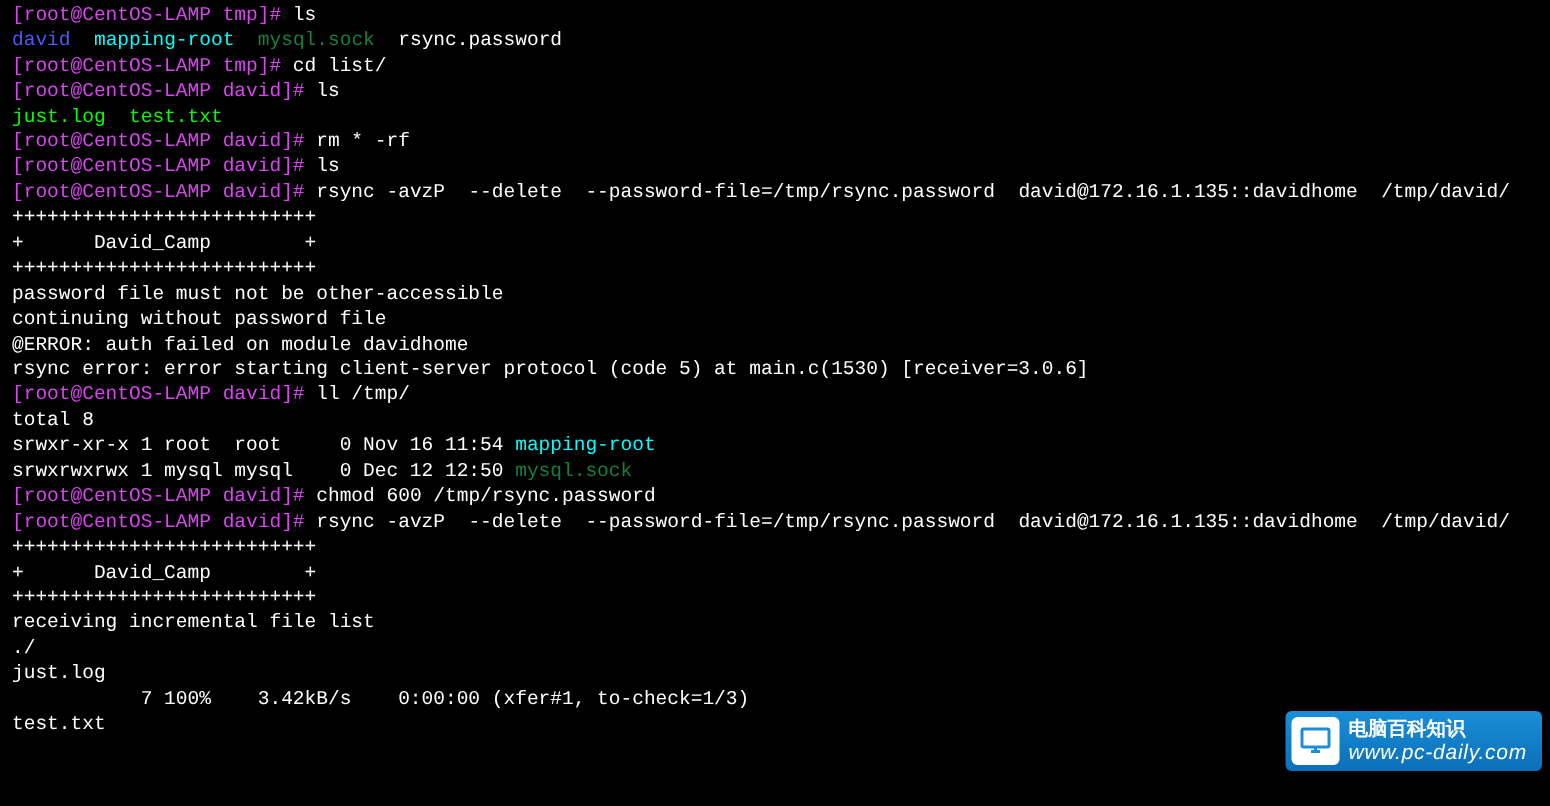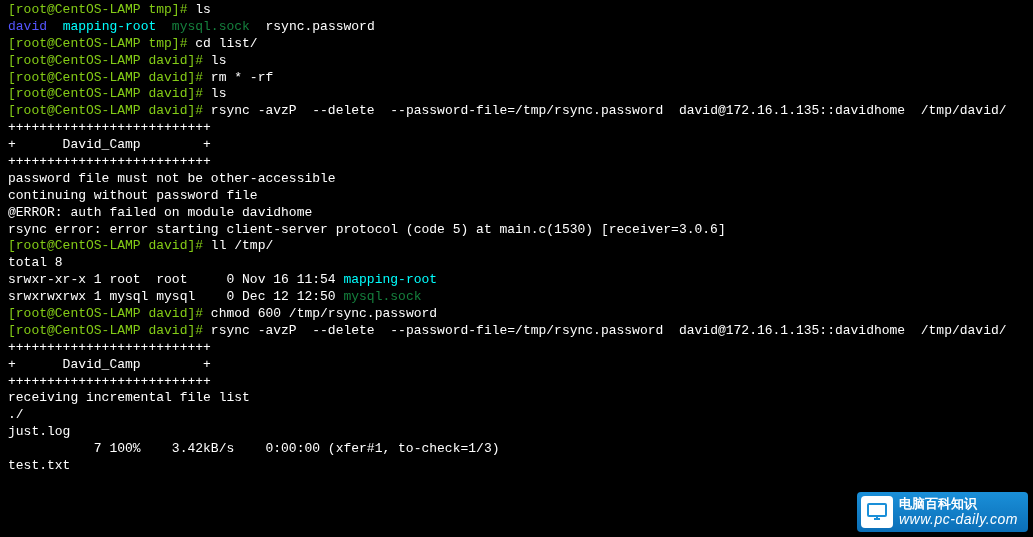--- a/index.html
+++ b/index.html
@@ -16,34 +16,34 @@
       padding: 2px 8px;
       width: 1033px;
       height: 537px;
       overflow: hidden;
       position: relative;
     }
     .line {
       white-space: pre;
     }
     .prompt {
-      color: #84cc16;
+      color: #d946ef;
       font-family: Liberation Mono, monospace;
     }
     .cyan { color: #00ffff; }
     .magenta { color: #15803d; }
     .green { color: #00ff00; }
     .blue { color: #5555ff; }
     .hl-green-inv {
       background: #00ff00;
       color: #000;
     }
     .watermark {
       position: absolute;
-      bottom: 5px;
+      bottom: 23px;
       right: 5px;
       display: flex;
       align-items: center;
       gap: 6px;
       background: linear-gradient(to bottom, #1a8fd8, #0b6fb8);
       border-radius: 4px;
       padding: 4px 10px 4px 4px;
       color: #fff;
       font-family: Arial, sans-serif;
       font-size: 12px;
@@ -73,20 +73,21 @@
     }
   </style>
 </head>
 <body>
 
 <div class="terminal">
 <div class="line"><span class="prompt">[root@CentOS-LAMP tmp]# </span><span>ls</span></div>
 <div class="line"><span class="blue">david</span>  <span class="cyan">mapping-root</span>  <span class="magenta">mysql.sock</span>  <span>rsync.password</span></div>
 <div class="line"><span class="prompt">[root@CentOS-LAMP tmp]# </span><span>cd list/</span></div>
 <div class="line"><span class="prompt">[root@CentOS-LAMP david]# </span><span>ls</span></div>
+<div class="line"><span class="green">just.log</span>  <span class="green">test.txt</span></div>
 <div class="line"><span class="prompt">[root@CentOS-LAMP david]# </span><span>rm * -rf</span></div>
 <div class="line"><span class="prompt">[root@CentOS-LAMP david]# </span><span>ls</span></div>
 <div class="line"><span class="prompt">[root@CentOS-LAMP david]# </span><span>rsync -avzP  --delete  --password-file=/tmp/rsync.password  david@172.16.1.135::davidhome  /tmp/david/</span></div>
 <div class="line">++++++++++++++++++++++++++</div>
 <div class="line">+      David_Camp        +</div>
 <div class="line">++++++++++++++++++++++++++</div>
 <div class="line"></div>
 <div class="line">password file must not be other-accessible</div>
 <div class="line">continuing without password file</div>
 <div class="line">@ERROR: auth failed on module davidhome</div>

